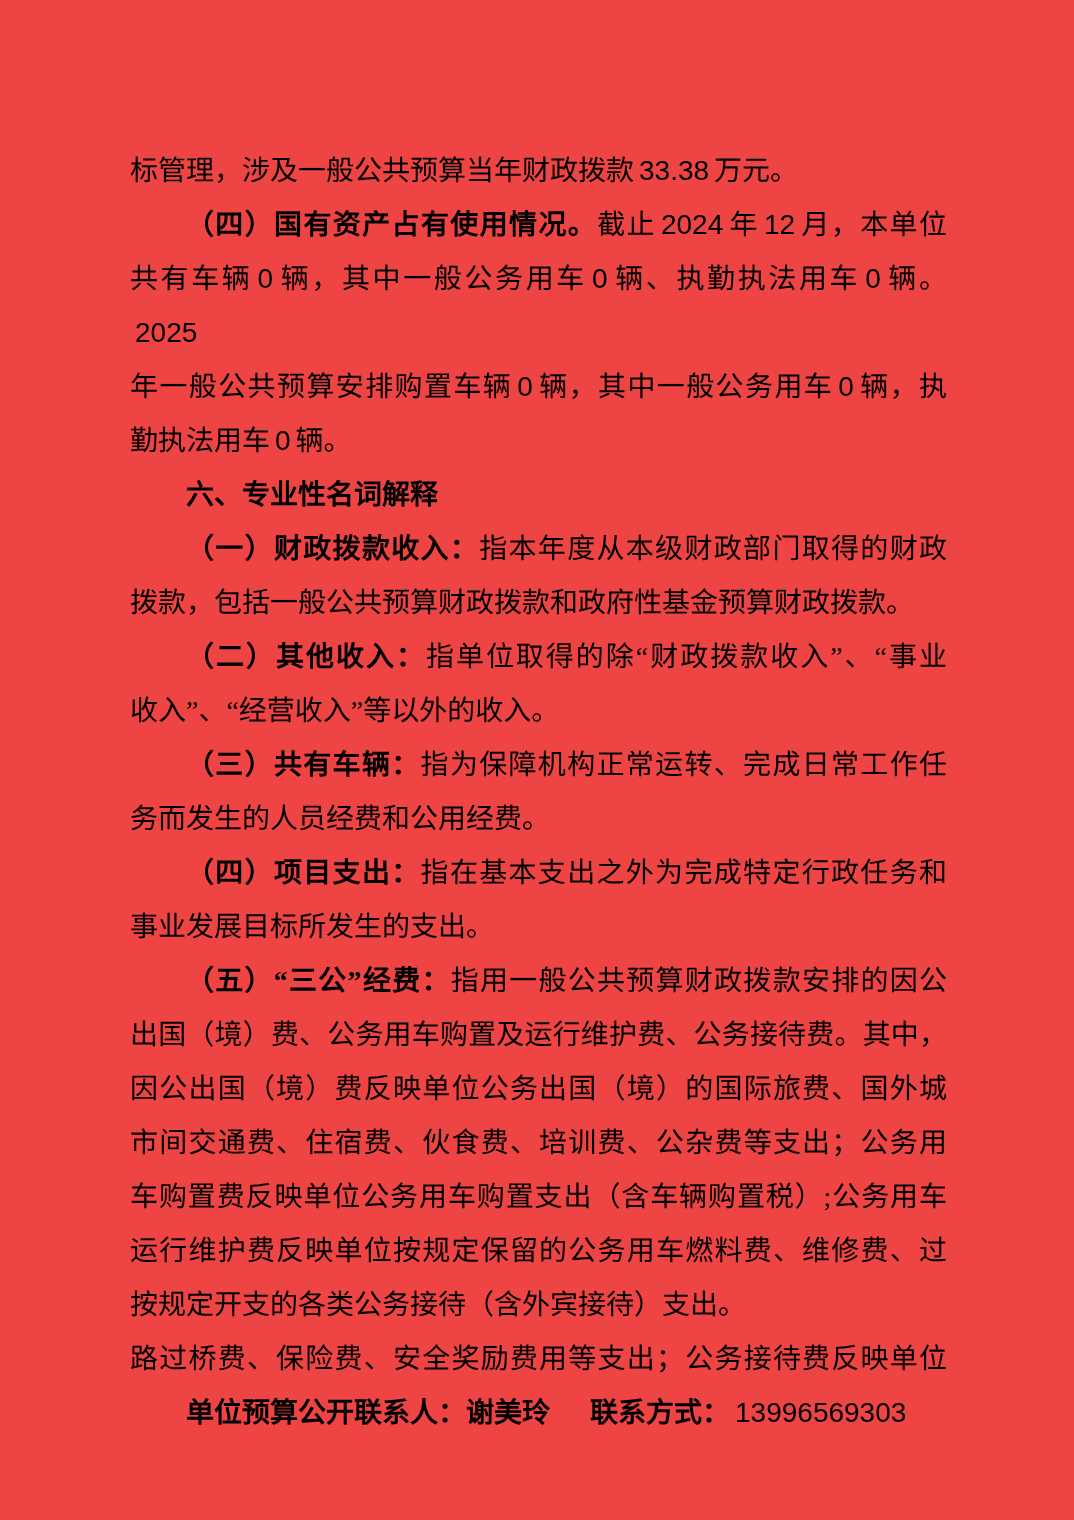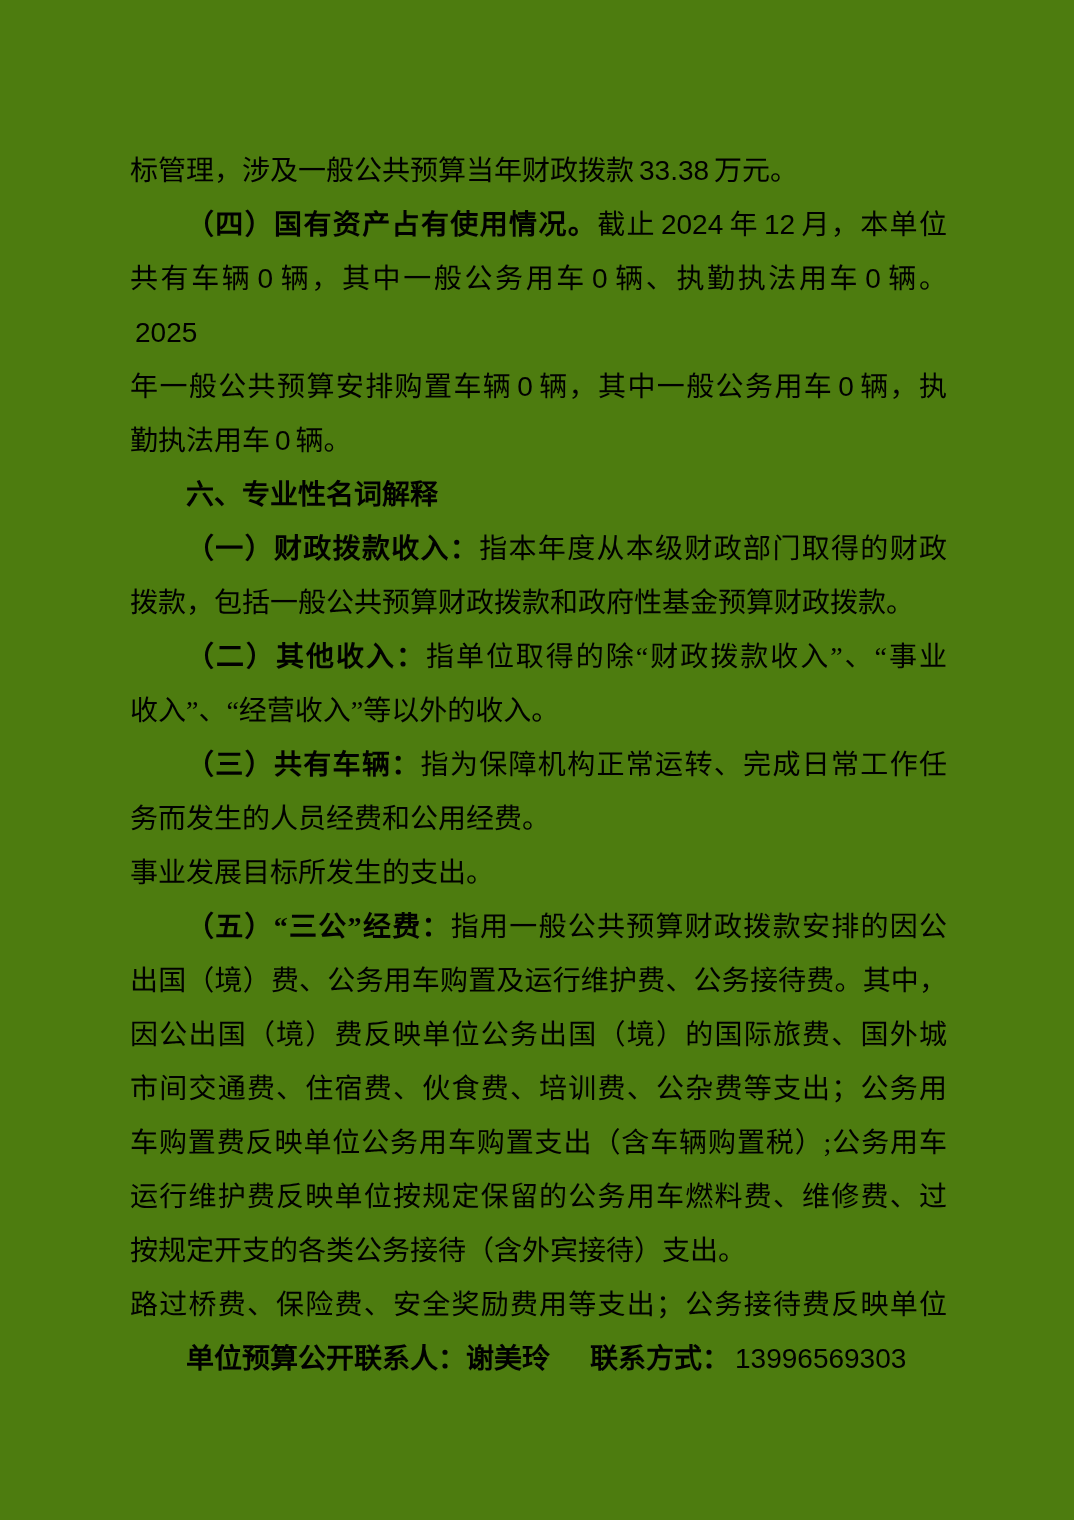--- a/index.html
+++ b/index.html
@@ -4,21 +4,21 @@
 <style>
   html, body {
     margin: 0;
     padding: 0;
     background: #ffffff;
   }
   .page {
     position: relative;
     width: 1074px;
     height: 1520px;
-    background: #4d7c0f;
+    background: #ef4444;
     overflow: hidden;
   }
   .doc {
     position: absolute;
     left: 130px;
     top: 144px;
     width: 817px;
   }
   .line {
     margin: 0;
@@ -57,20 +57,21 @@
       <p class="line j"><span class="seg-plain">共有车辆</span><span class="seg-num">0</span><span class="seg-plain">辆，其中一般公务用车</span><span class="seg-num">0</span><span class="seg-plain">辆、执勤执法用车</span><span class="seg-num">0</span><span class="seg-plain">辆。</span><span class="seg-num">2025</span></p>
       <p class="line j"><span class="seg-plain">年一般公共预算安排购置车辆</span><span class="seg-num">0</span><span class="seg-plain">辆，其中一般公务用车</span><span class="seg-num">0</span><span class="seg-plain">辆，执</span></p>
       <p class="line"><span class="seg-plain">勤执法用车</span><span class="seg-num">0</span><span class="seg-plain">辆。</span></p>
       <p class="line indent"><span class="seg-heading">六、专业性名词解释</span></p>
       <p class="line j indent"><span class="seg-bold">（一）财政拨款收入：</span><span class="seg-plain">指本年度从本级财政部门取得的财政</span></p>
       <p class="line"><span class="seg-plain">拨款，包括一般公共预算财政拨款和政府性基金预算财政拨款。</span></p>
       <p class="line j indent"><span class="seg-bold">（二）其他收入：</span><span class="seg-plain">指单位取得的除“财政拨款收入”、“事业</span></p>
       <p class="line"><span class="seg-plain">收入”、“经营收入”等以外的收入。</span></p>
       <p class="line j indent"><span class="seg-bold">（三）共有车辆：</span><span class="seg-plain">指为保障机构正常运转、完成日常工作任</span></p>
       <p class="line"><span class="seg-plain">务而发生的人员经费和公用经费。</span></p>
+      <p class="line j indent"><span class="seg-bold">（四）项目支出：</span><span class="seg-plain">指在基本支出之外为完成特定行政任务和</span></p>
       <p class="line"><span class="seg-plain">事业发展目标所发生的支出。</span></p>
       <p class="line j indent"><span class="seg-bold">（五）“三公”经费：</span><span class="seg-plain">指用一般公共预算财政拨款安排的因公</span></p>
       <p class="line j"><span class="seg-plain">出国（境）费、公务用车购置及运行维护费、公务接待费。其中，</span></p>
       <p class="line j"><span class="seg-plain">因公出国（境）费反映单位公务出国（境）的国际旅费、国外城</span></p>
       <p class="line j"><span class="seg-plain">市间交通费、住宿费、伙食费、培训费、公杂费等支出；公务用</span></p>
       <p class="line j"><span class="seg-plain">车购置费反映单位公务用车购置支出（含车辆购置税）;公务用车</span></p>
       <p class="line j"><span class="seg-plain">运行维护费反映单位按规定保留的公务用车燃料费、维修费、过</span></p>
       <p class="line"><span class="seg-plain">按规定开支的各类公务接待（含外宾接待）支出。</span></p>
       <p class="line j"><span class="seg-plain">路过桥费、保险费、安全奖励费用等支出；公务接待费反映单位</span></p>
       <p class="line indent"><span class="seg-bold">单位预算公开联系人：谢美玲</span><span class="seg-bold gap-before">联系方式：</span><span class="seg-num">13996569303</span></p>

